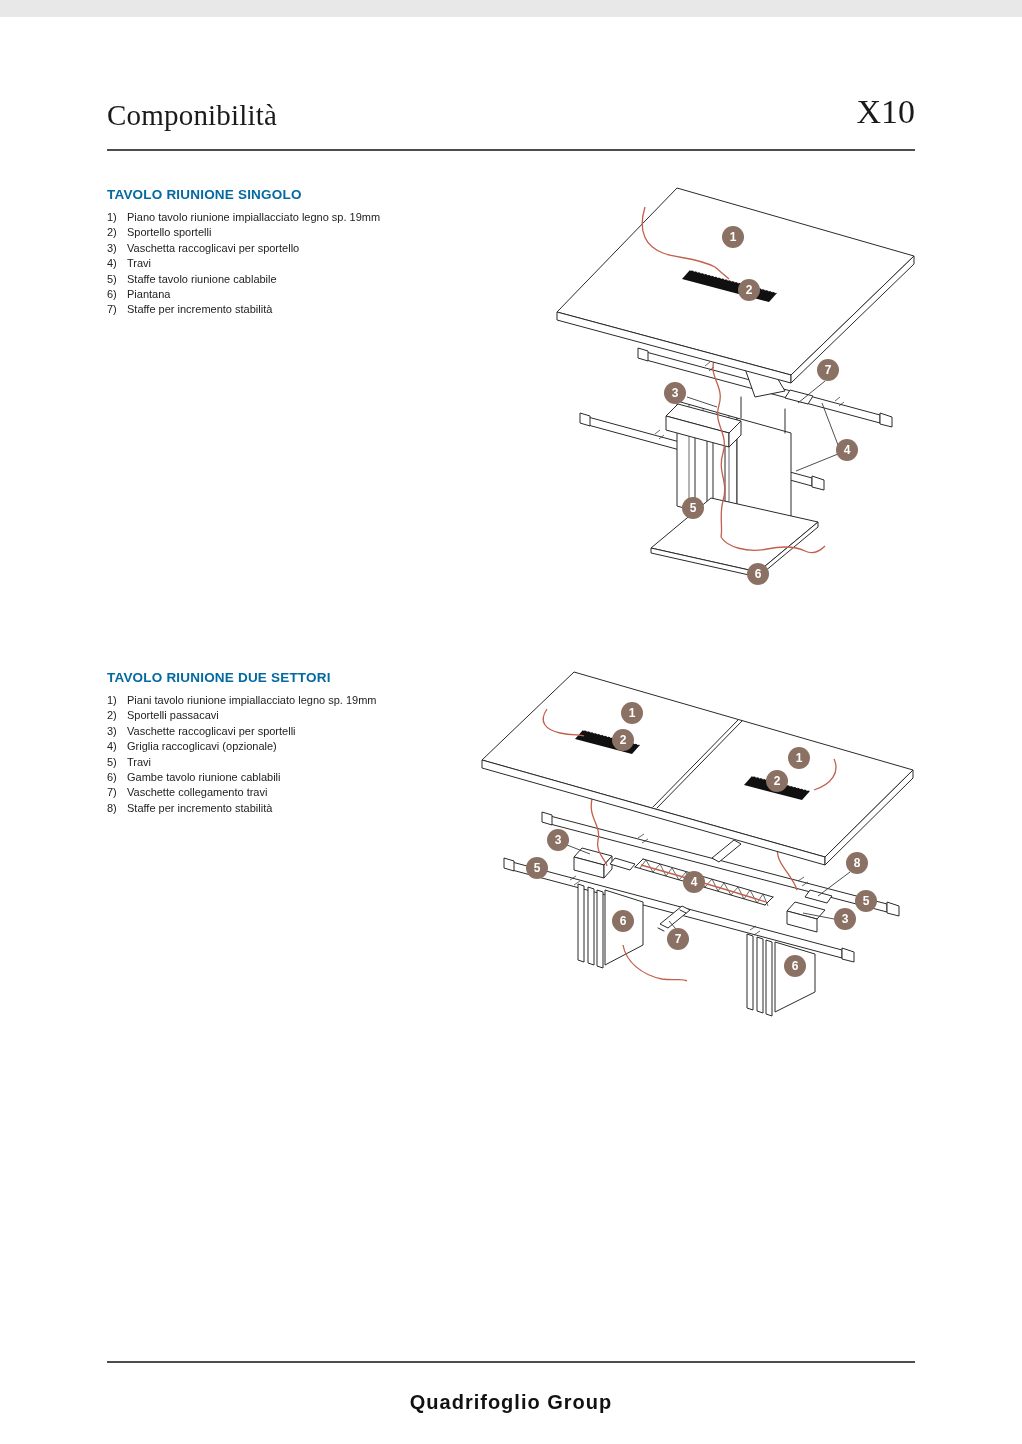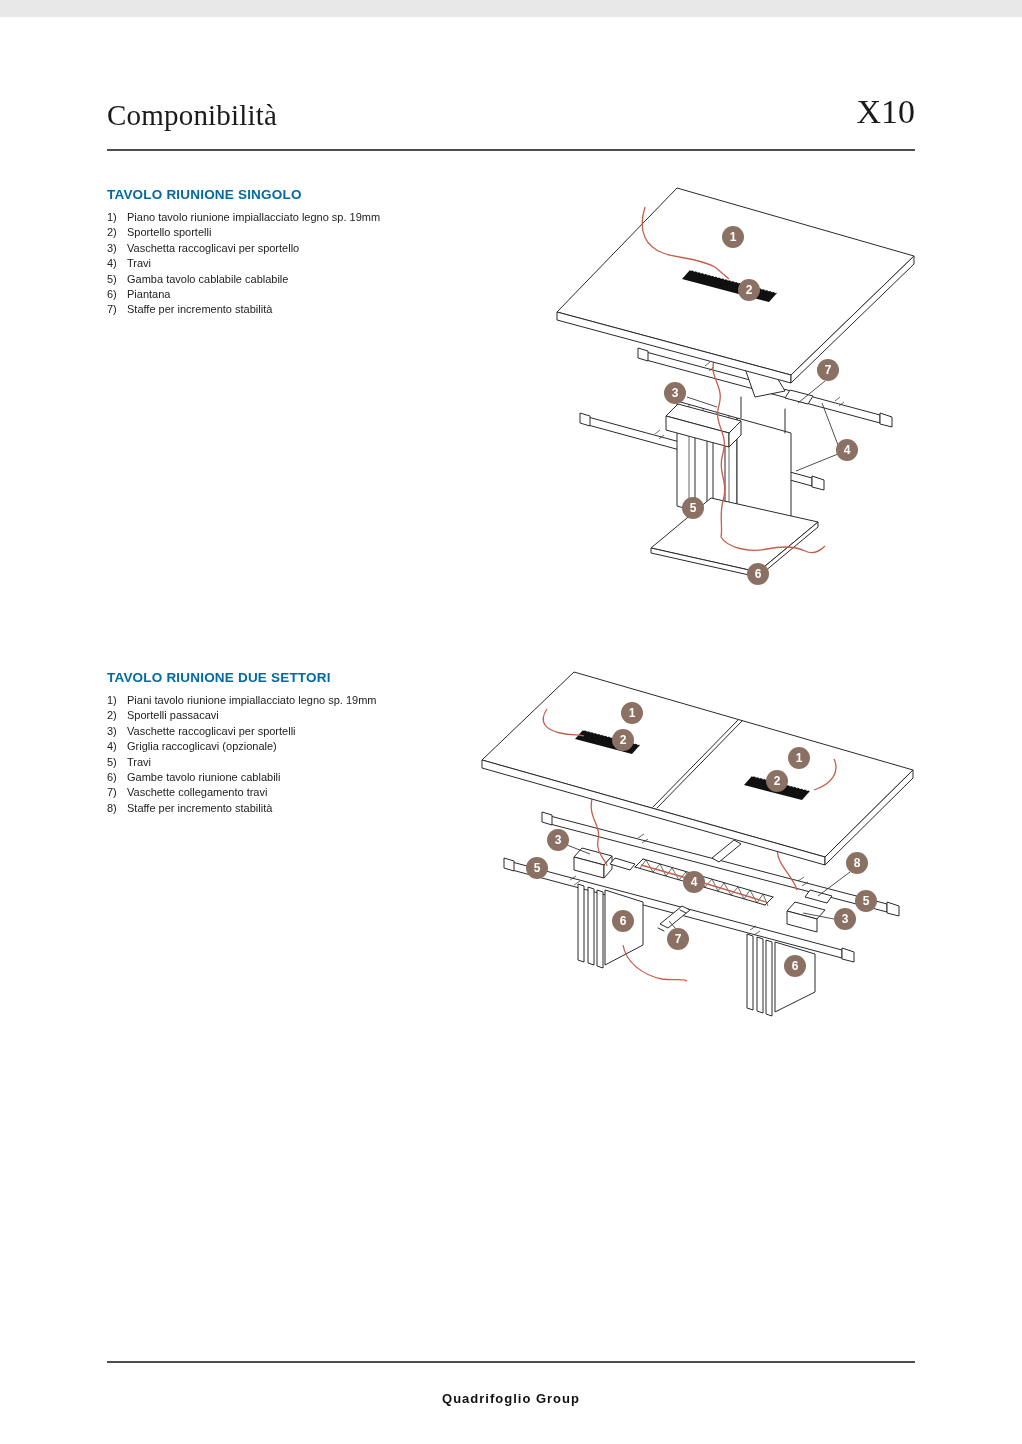--- a/index.html
+++ b/index.html
@@ -35,21 +35,21 @@
   .d2 { left:450px; top:645px; }
   .art  { stroke:var(--line); stroke-width:1; fill:none; stroke-linejoin:round; stroke-linecap:round; }
   .face { stroke:var(--line); stroke-width:1; fill:#ffffff; stroke-linejoin:round; }
   .dark { fill:#101010; stroke:none; }
   .thin { stroke:var(--line); stroke-width:0.7; fill:none; }
   .cable { fill:none; stroke-width:1.3; }
   .leader { stroke:#3a3a3a; stroke-width:0.9; fill:none; }
   .mlabel { font-family:"Liberation Sans", sans-serif; }
   .ftr-brand {
     position:absolute; top:1374px; left:0; width:100%; text-align:center;
-    font-weight:700; font-size:13px; letter-spacing:1px; color:#111;
+    font-weight:700; font-size:20px; letter-spacing:1px; color:#111;
   }
 </style>
 </head>
 <body>
 
 <div class="page">
 
   <div class="hdr-title">Componibilità</div>
   <div class="hdr-code">X10</div>
   <div class="rule rule-hdr"></div>
@@ -72,21 +72,21 @@
         <span class="txt">Vaschetta raccoglicavi per sportello</span>
       </li>
 
       <li>
         <span class="num">4)</span>
         <span class="txt">Travi</span>
       </li>
 
       <li>
         <span class="num">5)</span>
-        <span class="txt">Gamba tavolo cablabile cablabile</span>
+        <span class="txt">Staffe tavolo riunione cablabile</span>
       </li>
 
       <li>
         <span class="num">6)</span>
         <span class="txt">Piantana</span>
       </li>
 
       <li>
         <span class="num">7)</span>
         <span class="txt">Staffe per incremento stabilità</span>

